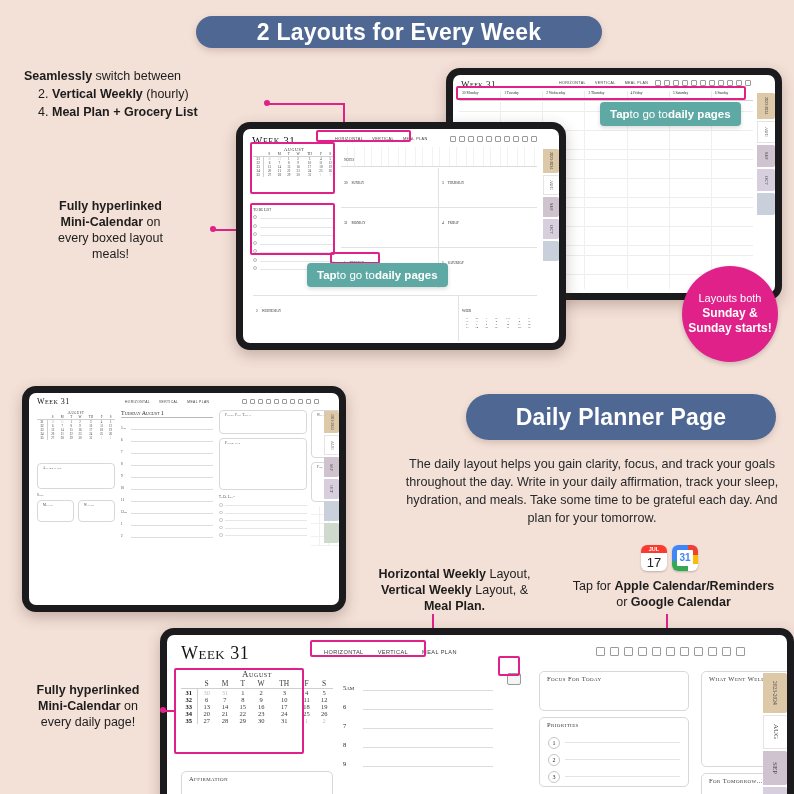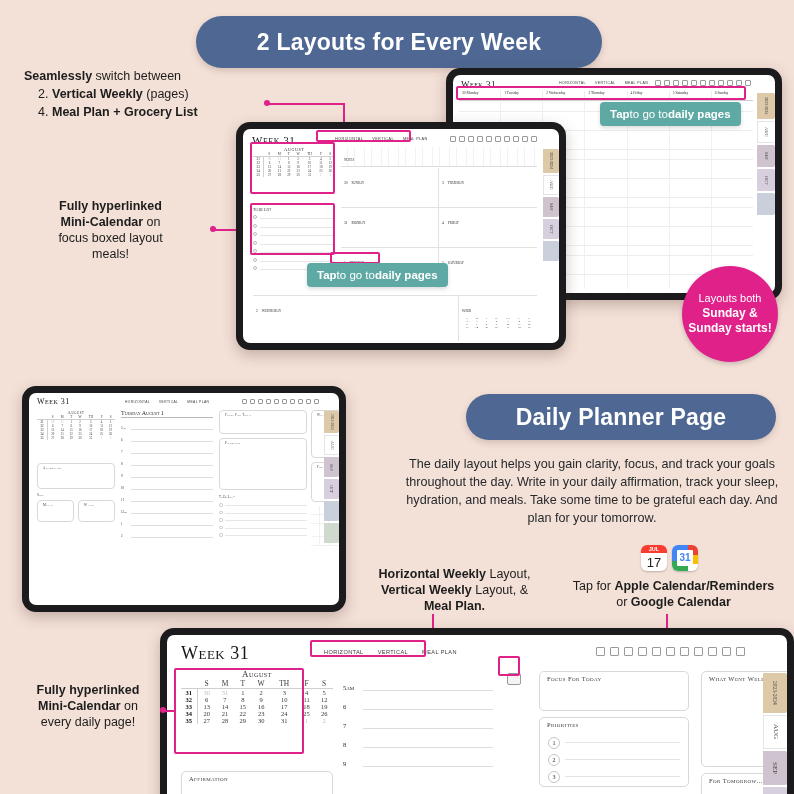--- a/index.html
+++ b/index.html
@@ -17,21 +17,21 @@
   .banner {
     position: absolute;
     background: #4f6893;
     color: #ffffff;
     border-radius: 40px;
     display: flex; align-items: center; justify-content: center;
     font-weight: bold;
     letter-spacing: .2px;
     box-shadow: 0 3px 6px rgba(120,90,80,.25);
   }
-  #banner-top { left: 196px; top: 16px; width: 406px; height: 52px; font-size: 23px; }
+  #banner-top { left: 196px; top: 16px; width: 406px; height: 32px; font-size: 23px; }
   #banner-daily { left: 466px; top: 394px; width: 310px; height: 46px; font-size: 23px; }
 
   
   .ann { position: absolute; color: #1d1d1d; line-height: 1.28; }
   .ann b, .ann strong { font-weight: bold; }
 
   #ann-seamless { left: 24px; top: 68px; width: 255px; font-size: 12.5px; }
   #ann-seamless .lead { margin-bottom: 2px; }
   #ann-seamless ol { list-style: none; padding-left: 14px; }
   #ann-seamless li { margin-bottom: 2px; white-space: nowrap; }
@@ -149,36 +149,36 @@
 <div class="stage">
 
   <div class="banner" id="banner-top">2 Layouts for Every Week</div>
 
   <div class="ann" id="ann-seamless">
     <div class="lead">
       <b>Seamlessly</b><span> switch between</span>
     </div>
     <ol>
       <li>
-        <span class="num">2.</span><b>Vertical Weekly</b><span> (pages)</span>
+        <span class="num">2.</span><b>Vertical Weekly</b><span> (hourly)</span>
       </li>
       <li>
         <span class="num">4.</span><b>Meal Plan + Grocery List</b><span></span>
       </li>
     </ol>
   </div>
 
   <div class="ln" style="left:267px;top:103px;width:78px;height:2px;"></div>
   <div class="ln" style="left:343px;top:103px;width:2px;height:39px;"></div>
   <div class="dot" style="left:264px;top:100px;"></div>
 
   <div class="ann" id="ann-mini-boxed">
     <b>Fully hyperlinked</b><br>
     <b>Mini-Calendar</b><span> on</span><br>
-    <span>focus boxed layout</span><br>
+    <span>every boxed layout</span><br>
     <span>meals!</span>
   </div>
   <div class="ln" style="left:214px;top:229px;width:48px;height:2px;"></div>
   <div class="dot" style="left:210px;top:226px;"></div>
 
   <div class="tablet" id="tablet-topright">
     <div class="screen">
       <div class="pg">
 
         <div class="wk-title" style="left:8px;top:4px;font-size:9px;">Week 31</div>

